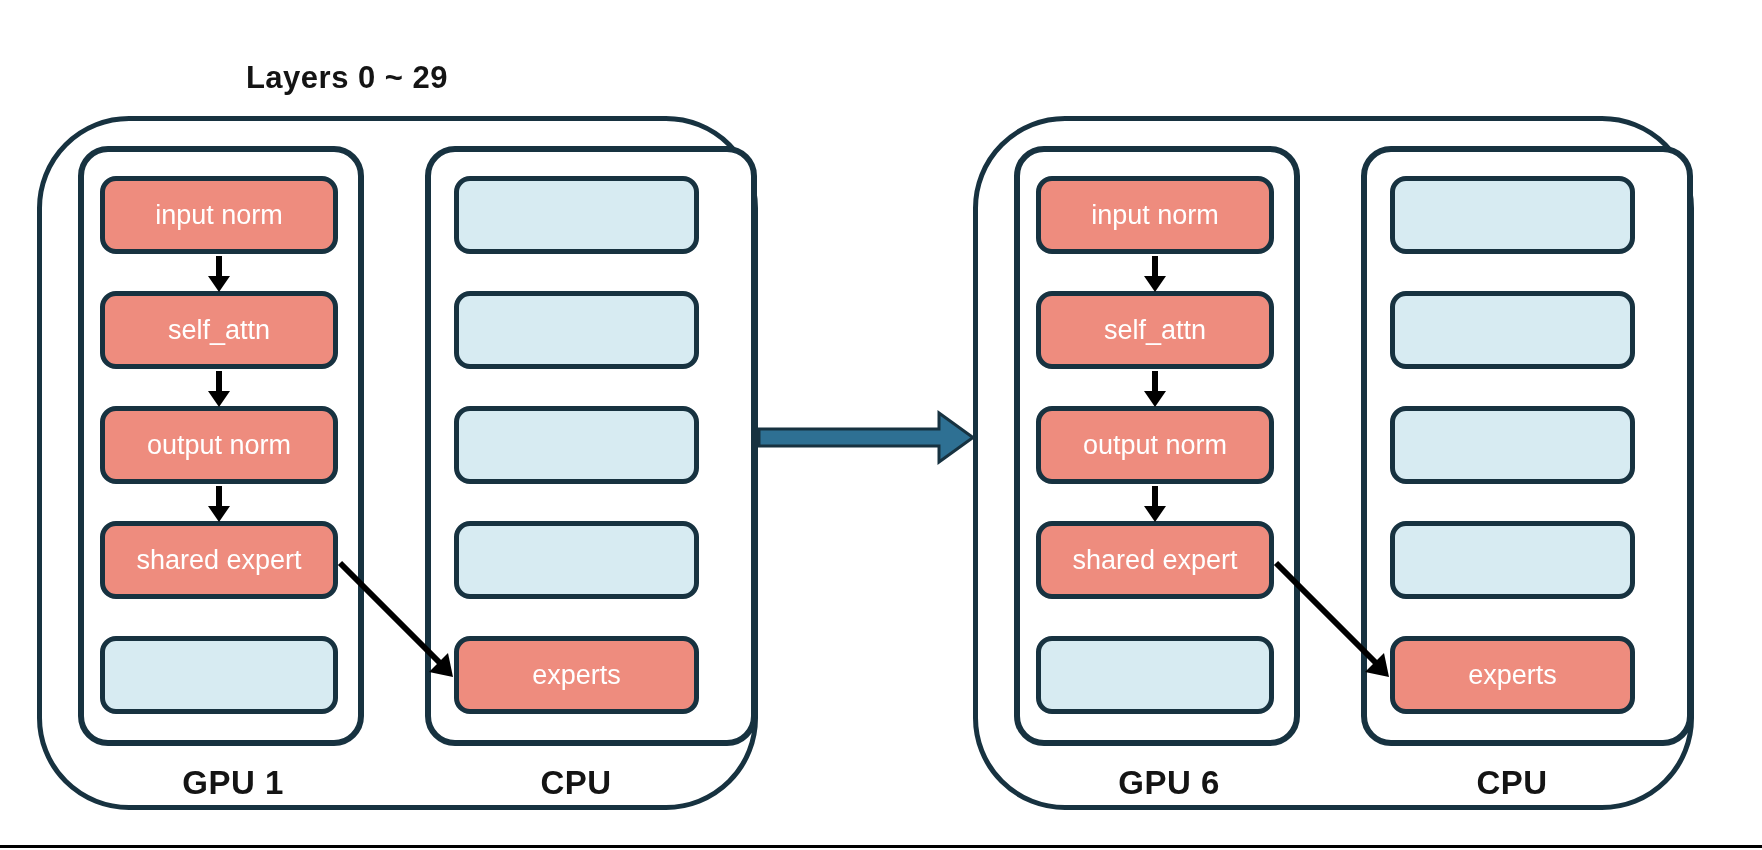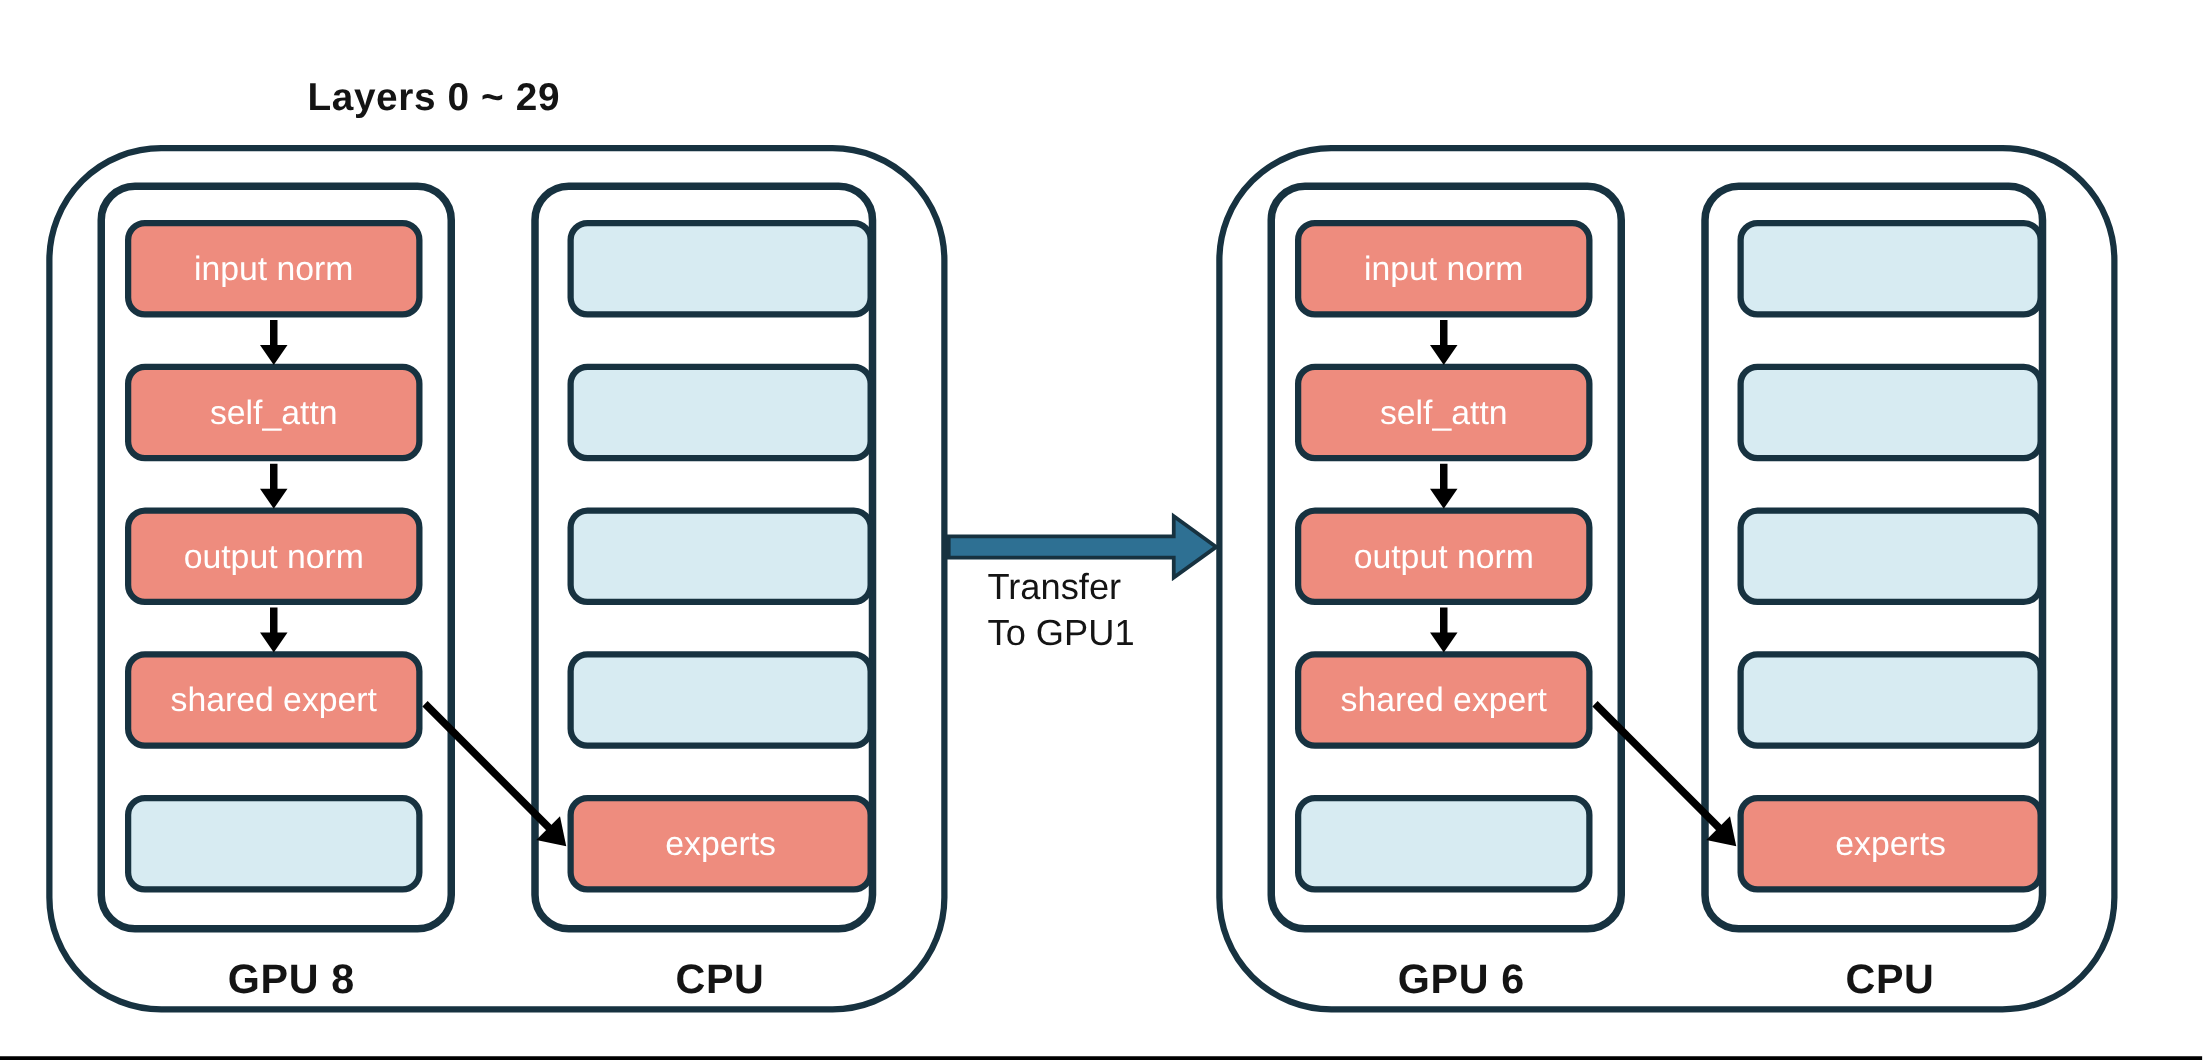--- a/index.html
+++ b/index.html
@@ -19,21 +19,21 @@
   .group--right .group-title{left:404px;}
   .outer-frame{
     position:absolute;left:37px;top:100px;width:721px;height:694px;
     border:5px solid var(--navy);border-radius:92px;background:#fff;box-sizing:border-box;
   }
   .col{
     position:absolute;top:130px;height:600px;background:#fff;
     border:6px solid var(--navy);border-radius:30px;box-sizing:border-box;
   }
   .col--gpu{left:78px;width:286px;}
-  .col--cpu{left:425px;width:276px;}
+  .col--cpu{left:425px;width:332px;}
   .box{
     position:absolute;height:78px;border:5px solid var(--navy);border-radius:16px;
     box-sizing:border-box;display:flex;align-items:center;justify-content:center;
     font-size:27px;font-weight:500;color:#ffffff;white-space:nowrap;
   }
   .col--gpu .box{left:16px;width:238px;}
   .col--cpu .box{left:23px;width:245px;}
   .box.r0{top:24px}.box.r1{top:139px}.box.r2{top:254px}.box.r3{top:369px}.box.r4{top:484px}
   .box--active{background:var(--salmon);}
   .box--empty{background:var(--lightblue);}
@@ -70,21 +70,21 @@
     </div>
 
     <div class="col col--cpu">
       <div class="box box--empty  r0"></div>
       <div class="box box--empty  r1"></div>
       <div class="box box--empty  r2"></div>
       <div class="box box--empty  r3"></div>
       <div class="box box--active r4">experts</div>
     </div>
 
-    <div class="col-label col-label--gpu">GPU 8</div>
+    <div class="col-label col-label--gpu">GPU 1</div>
     <div class="col-label col-label--cpu">CPU</div>
 
     <svg class="flow-svg" viewBox="0 0 760 850">
       <g>
         <line x1="219" y1="240" x2="219" y2="263" stroke="#000" stroke-width="6"></line>
         <polygon points="208,260 230,260 219,276" fill="#000"></polygon>
       </g>
       <g>
         <line x1="219" y1="355" x2="219" y2="378" stroke="#000" stroke-width="6"></line>
         <polygon points="208,375 230,375 219,391" fill="#000"></polygon>
@@ -139,19 +139,15 @@
       <g>
         <line x1="340" y1="547" x2="441" y2="648" stroke="#000" stroke-width="6"></line>
         <polygon points="453,661 448,637 429,656" fill="#000"></polygon>
       </g>
     </svg>
   </div>
 
   <svg class="transfer-svg" viewBox="0 0 250 80">
     <polygon points="19,29 199,29 199,13 233,37.5 199,62 199,46 19,46" fill="#2E7093" stroke="#173240" stroke-width="3" stroke-linejoin="miter"></polygon>
   </svg>
-  <div class="transfer-label">
-    <div>Transfer</div>
-    <div>To GPU1</div>
-  </div>
 
   <div class="bottom-rule"></div>
 </div>
 
 </body></html>

